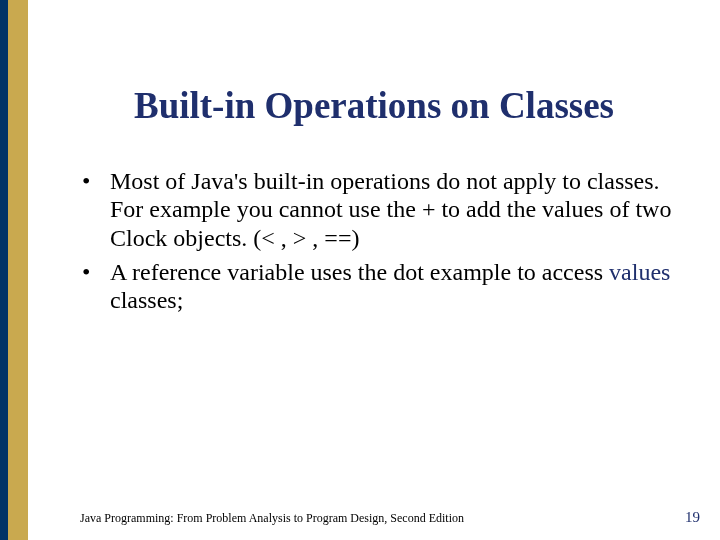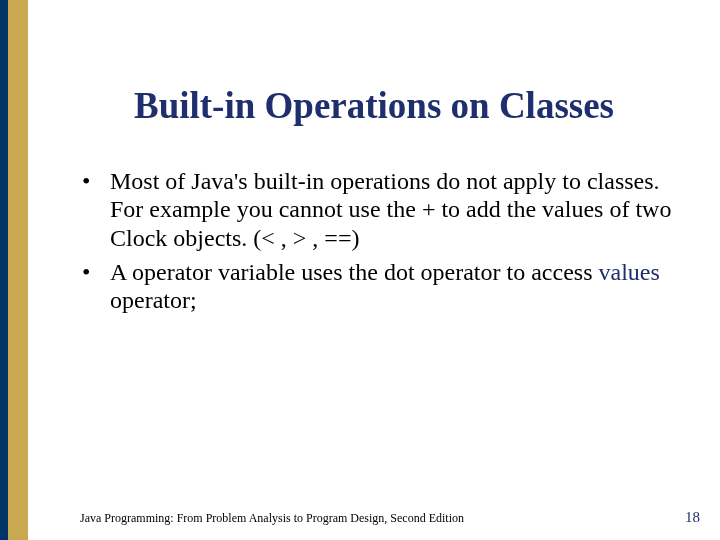--- a/index.html
+++ b/index.html
@@ -78,20 +78,20 @@
 <div class="sidebar-stripe">
   <div class="stripe-blue"></div>
   <div class="stripe-gold"></div>
 </div>
 
 <div class="slide">
   <h1 class="title">Built-in Operations on Classes</h1>
 
   <ul class="bullets">
     <li><span>Most of Java's built-in operations do not apply to classes. For example you cannot use the + to add the values of two Clock objects. (&lt; , &gt; , ==)</span></li>
-    <li><span>A operator variable uses the dot operator to access </span><span class="kw">values</span><span> operator;</span></li>
+    <li><span>A reference variable uses the dot example to access </span><span class="kw">values</span><span> classes;</span></li>
   </ul>
 
   <div class="footer">
     <span>Java Programming: From Problem Analysis to Program Design, Second Edition</span>
-    <span class="page-num">18</span>
+    <span class="page-num">19</span>
   </div>
 </div>
 
 </body></html>

